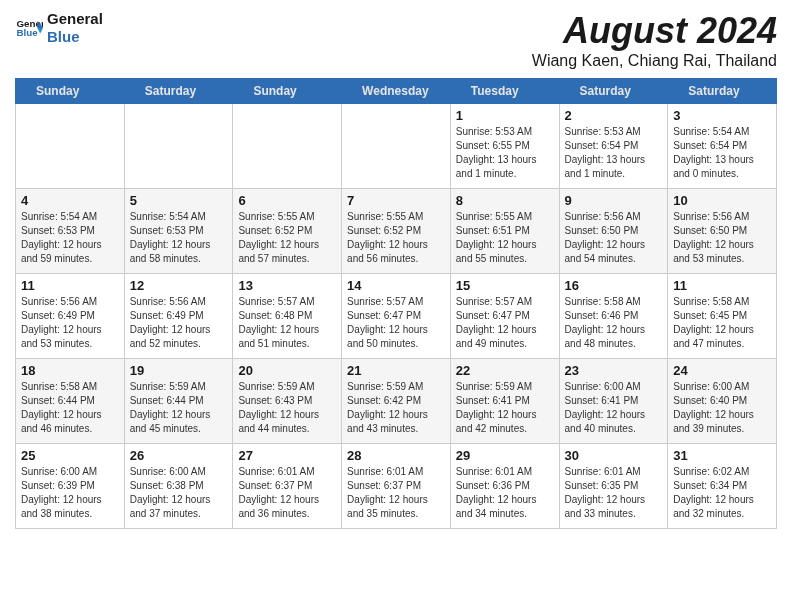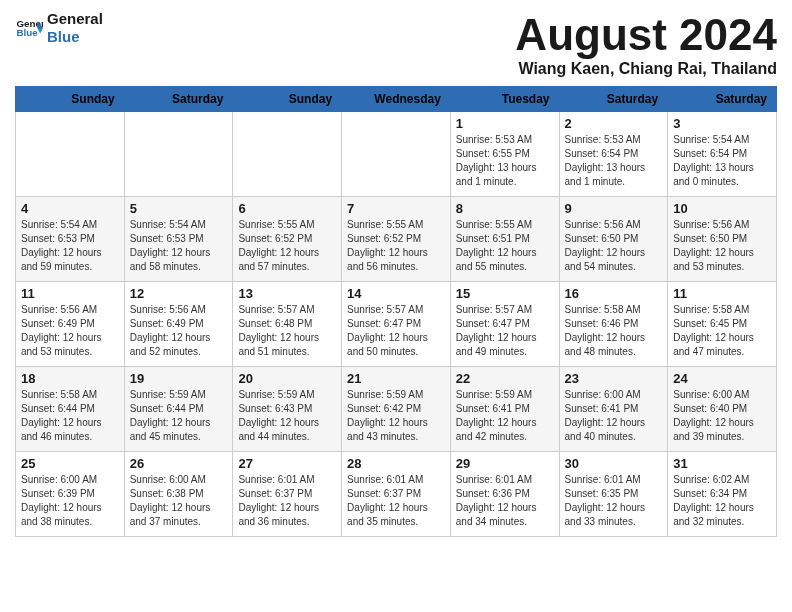--- a/index.html
+++ b/index.html
@@ -22,39 +22,40 @@
       gap: 4px;
     }
     .logo-icon {
       width: 28px;
       height: 28px;
     }
     .title-area {
       text-align: right;
     }
     .month-title {
-      font-size: 44px;
+      font-size: 36px;
       font-weight: bold;
       color: #1a1a1a;
+      font-style: italic;
     }
     .location-title {
       font-size: 16px;
       color: #1a1a1a;
-      font-weight: bold;
+      font-weight: normal;
     }
     .calendar {
       width: 100%;
       border-collapse: collapse;
       font-size: 11px;
     }
     .calendar th {
       background-color: #2e6db4;
-      color: #000000;
-      padding: 5px 9px;
-      text-align: right;
+      color: #e5e5e5;
+      padding: 5px 20px;
+      text-align: left;
       font-size: 12px;
       font-weight: bold;
       border: 1px solid #2e6db4;
     }
     .calendar td {
       border: 1px solid #ccc;
       vertical-align: top;
       padding: 4px 5px;
       width: calc(100% / 7);
       min-height: 80px;

